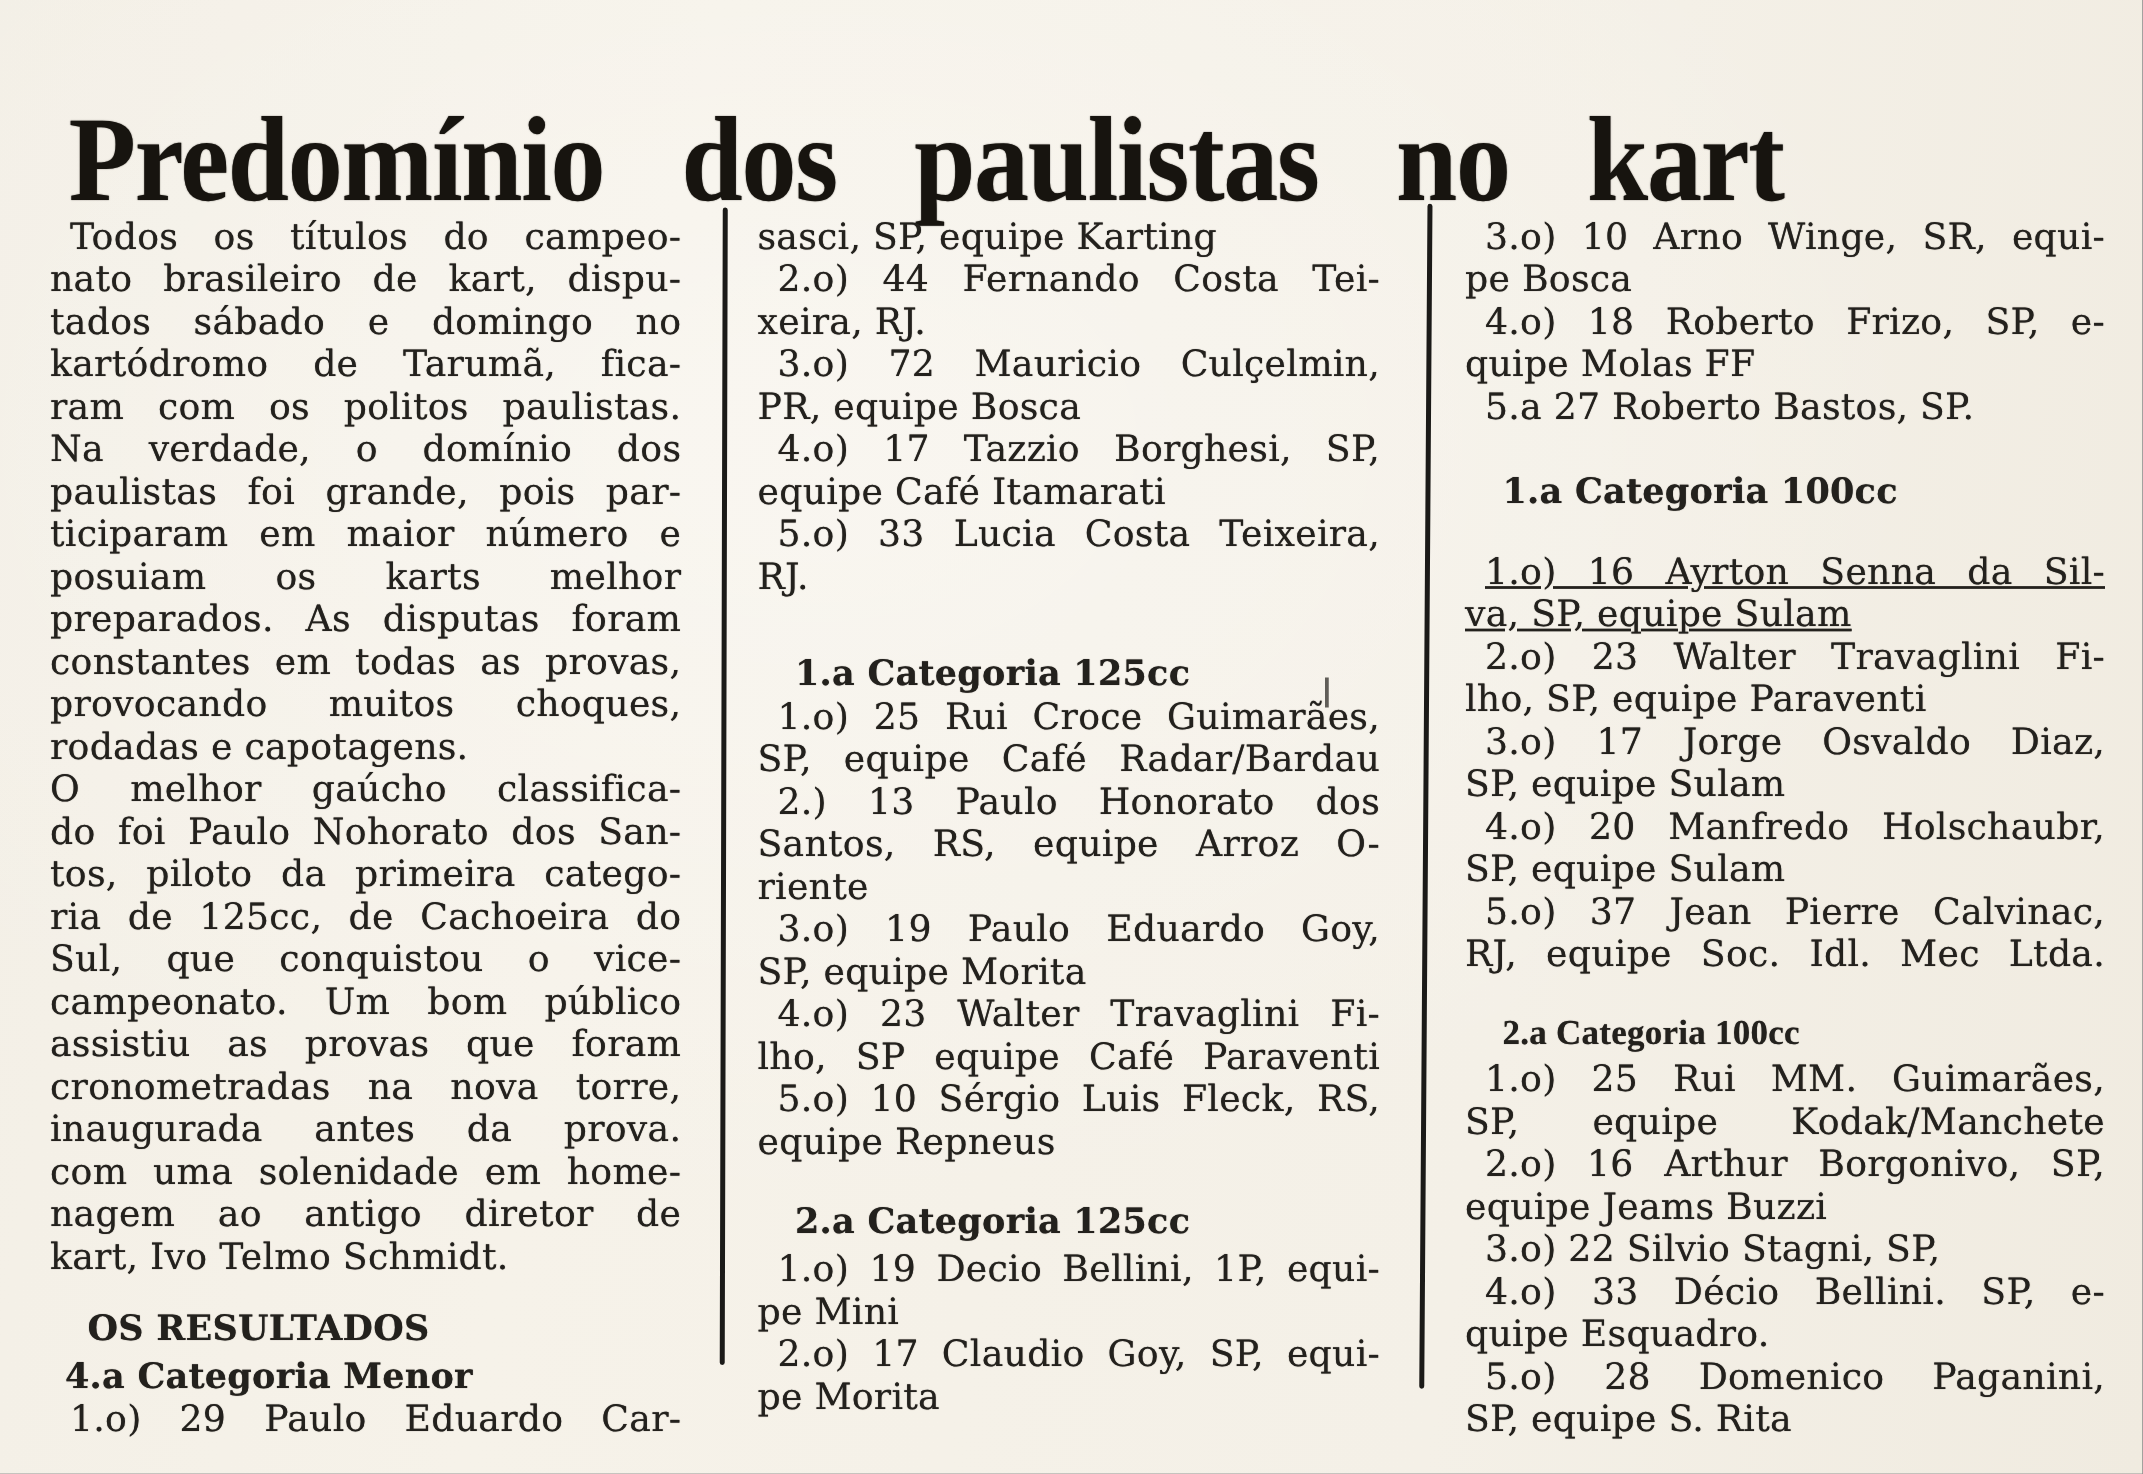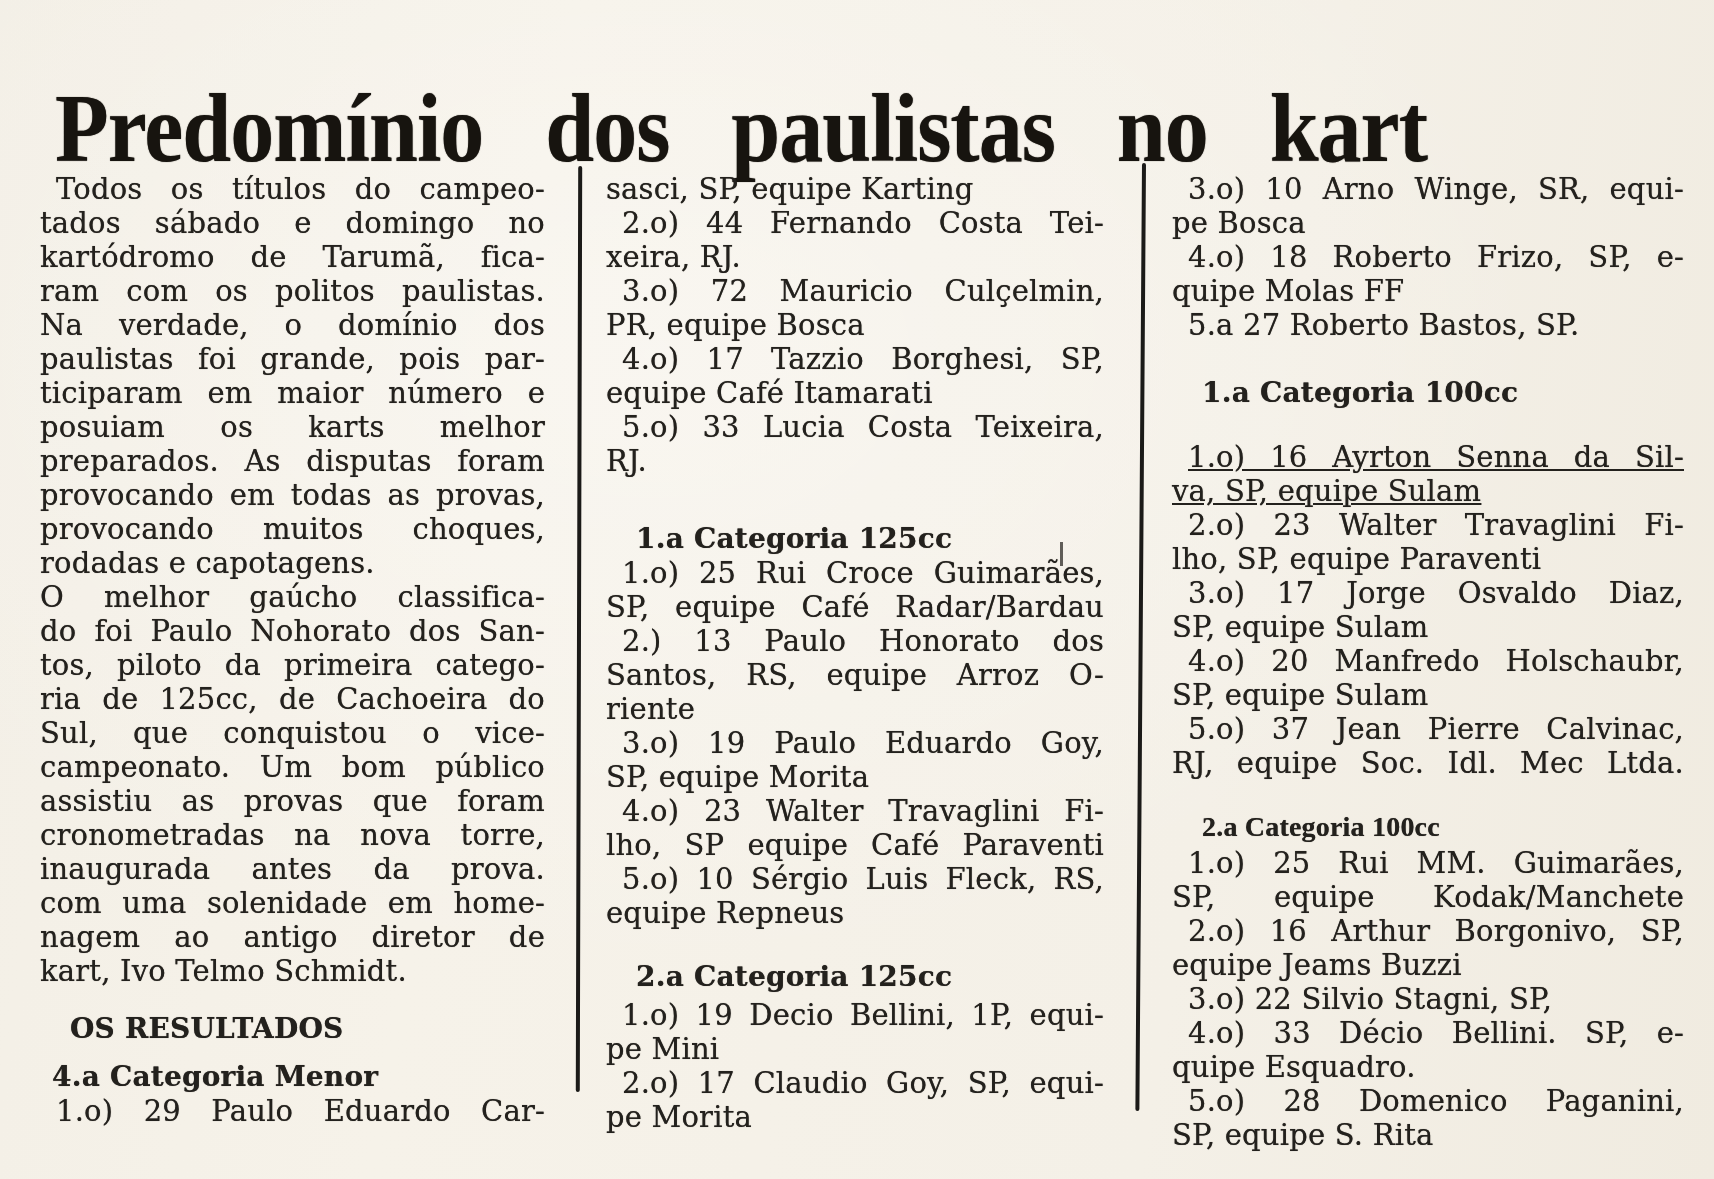--- a/index.html
+++ b/index.html
@@ -47,48 +47,49 @@
       <span>Predomínio</span>
       <span>dos</span>
       <span>paulistas</span>
       <span>no</span>
       <span>kart</span>
     </h1>
 
   <div class="col col1">
       <div class="block">
         <div class="line j in">Todos os títulos do campeo-</div>
+        <div class="line j">nato brasileiro de kart, dispu-</div>
         <div class="line j">tados sábado e domingo no</div>
         <div class="line j">kartódromo de Tarumã, fica-</div>
         <div class="line j">ram com os politos paulistas.</div>
         <div class="line j">Na verdade, o domínio dos</div>
         <div class="line j">paulistas foi grande, pois par-</div>
         <div class="line j">ticiparam em maior número e</div>
         <div class="line j">posuiam os karts melhor</div>
         <div class="line j">preparados. As disputas foram</div>
-        <div class="line j">provocando em todas as provas,</div>
+        <div class="line j">constantes em todas as provas,</div>
         <div class="line j">provocando muitos choques,</div>
         <div class="line">rodadas e capotagens.</div>
       </div>
       <div class="block">
         <div class="line j">O melhor gaúcho classifica-</div>
         <div class="line j">do foi Paulo Nohorato dos San-</div>
         <div class="line j">tos, piloto da primeira catego-</div>
         <div class="line j">ria de 125cc, de Cachoeira do</div>
         <div class="line j">Sul, que conquistou o vice-</div>
         <div class="line j">campeonato. Um bom público</div>
         <div class="line j">assistiu as provas que foram</div>
         <div class="line j">cronometradas na nova torre,</div>
         <div class="line j">inaugurada antes da prova.</div>
         <div class="line j">com uma solenidade em home-</div>
         <div class="line j">nagem ao antigo diretor de</div>
         <div class="line">kart, Ivo Telmo Schmidt.</div>
       </div>
       <div class="heading" style="margin-top: 24px; padding-left: 30px;">OS RESULTADOS</div>
-      <div class="heading" style="margin-top: 14px; padding-left: 12px;">4.a Categoria Menor</div>
+      <div class="heading" style="margin-top: 4px; padding-left: 12px;">4.a Categoria Menor</div>
       <div class="block">
         <div class="line j in">1.o) 29 Paulo Eduardo Car-</div>
       </div>
     </div>
   <div class="rule rule1"></div>
   <div class="col col2">
       <div class="block">
         <div class="line">sasci, SP, equipe Karting</div>
       </div>
       <div class="block">

